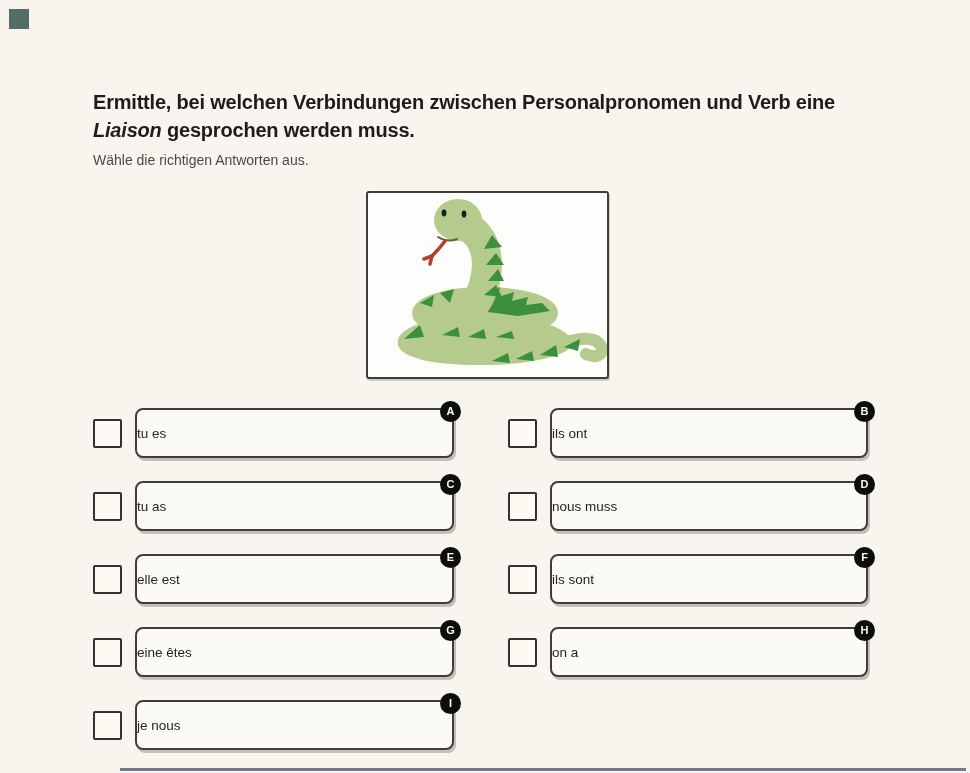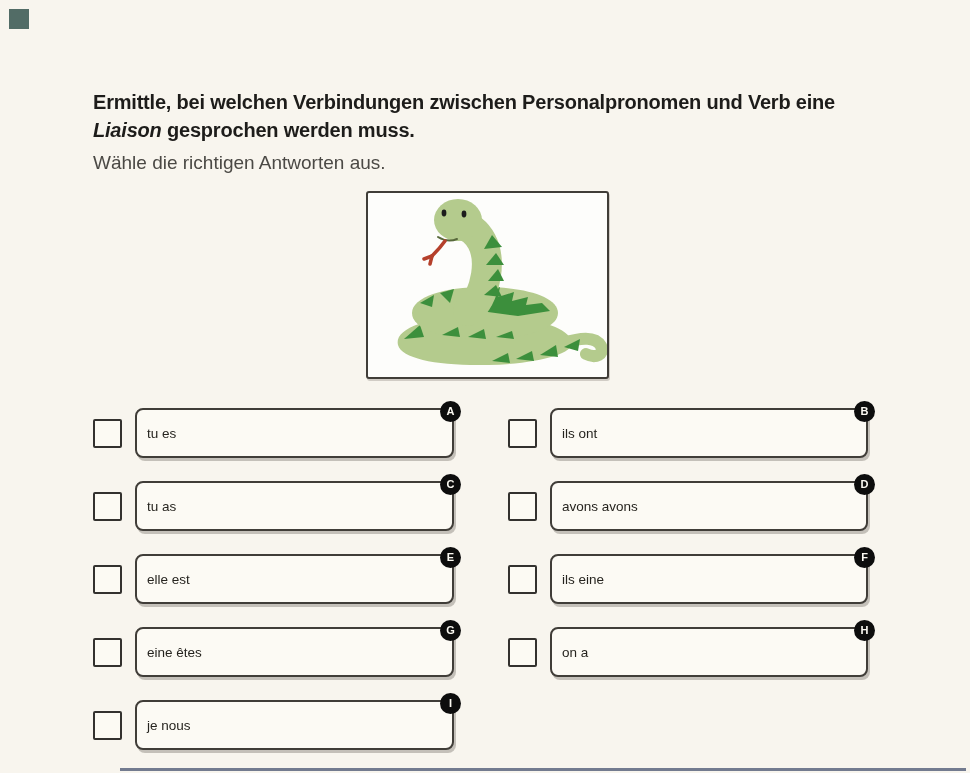--- a/index.html
+++ b/index.html
@@ -15,21 +15,21 @@
     background:#35544e;opacity:.85;
   }
   .title{
     position:absolute;left:93px;top:88px;width:780px;
     font-size:20px;line-height:28px;font-weight:bold;color:#1d1c1a;
     letter-spacing:-0.2px;
   }
   .title .it{font-style:italic;}
   .subtitle{
     position:absolute;left:93px;top:152px;
-    font-size:19px;color:#4b4945;
+    font-size:14px;color:#4b4945;
   }
   .image-box{
     position:absolute;left:366px;top:191px;width:239px;height:184px;
     background:#fdfdfb;border:2px solid #403d38;border-radius:3px;
     box-shadow:1px 2px 0 rgba(90,85,75,.25);
   }
   .option{
     position:absolute;display:flex;align-items:center;gap:13px;
   }
   .checkbox{
@@ -39,21 +39,21 @@
   }
   .answer-box{
     position:relative;height:46px;
     background:#fcfaf4;border:2px solid #403d38;border-radius:8px;
     box-shadow:2px 3px 0 rgba(100,95,85,.35);
     display:flex;align-items:center;cursor:pointer;
   }
   .answer-box.w-left{width:315px;}
   .answer-box.w-right{width:314px;}
   .answer-label{
-    padding-left:10px;font-size:13.5px;color:#26241f;
+    padding-left:0;font-size:13.5px;color:#26241f;
   }
   .badge{
     position:absolute;right:-9px;top:-9px;width:21px;height:21px;
     background:#0d0d0d;color:#fbf9f2;border-radius:50%;
     font-size:11px;font-weight:bold;line-height:21px;text-align:center;
   }
   .bottom-line{
     position:absolute;left:120px;top:768px;width:846px;height:3px;
     background:#3a4766;opacity:.7;
   }
@@ -153,36 +153,36 @@
   <div class="option" style="left:93px;top:481px;">
     <span class="checkbox"></span>
     <div class="answer-box w-left">
       <span class="answer-label">tu as</span>
       <span class="badge">C</span>
     </div>
   </div>
   <div class="option" style="left:508px;top:481px;">
     <span class="checkbox"></span>
     <div class="answer-box w-right">
-      <span class="answer-label">avons avons</span>
+      <span class="answer-label">nous muss</span>
       <span class="badge">D</span>
     </div>
   </div>
 
   <div class="option" style="left:93px;top:554px;">
     <span class="checkbox"></span>
     <div class="answer-box w-left">
       <span class="answer-label">elle est</span>
       <span class="badge">E</span>
     </div>
   </div>
   <div class="option" style="left:508px;top:554px;">
     <span class="checkbox"></span>
     <div class="answer-box w-right">
-      <span class="answer-label">ils eine</span>
+      <span class="answer-label">ils sont</span>
       <span class="badge">F</span>
     </div>
   </div>
 
   <div class="option" style="left:93px;top:627px;">
     <span class="checkbox"></span>
     <div class="answer-box w-left">
       <span class="answer-label">eine êtes</span>
       <span class="badge">G</span>
     </div>

